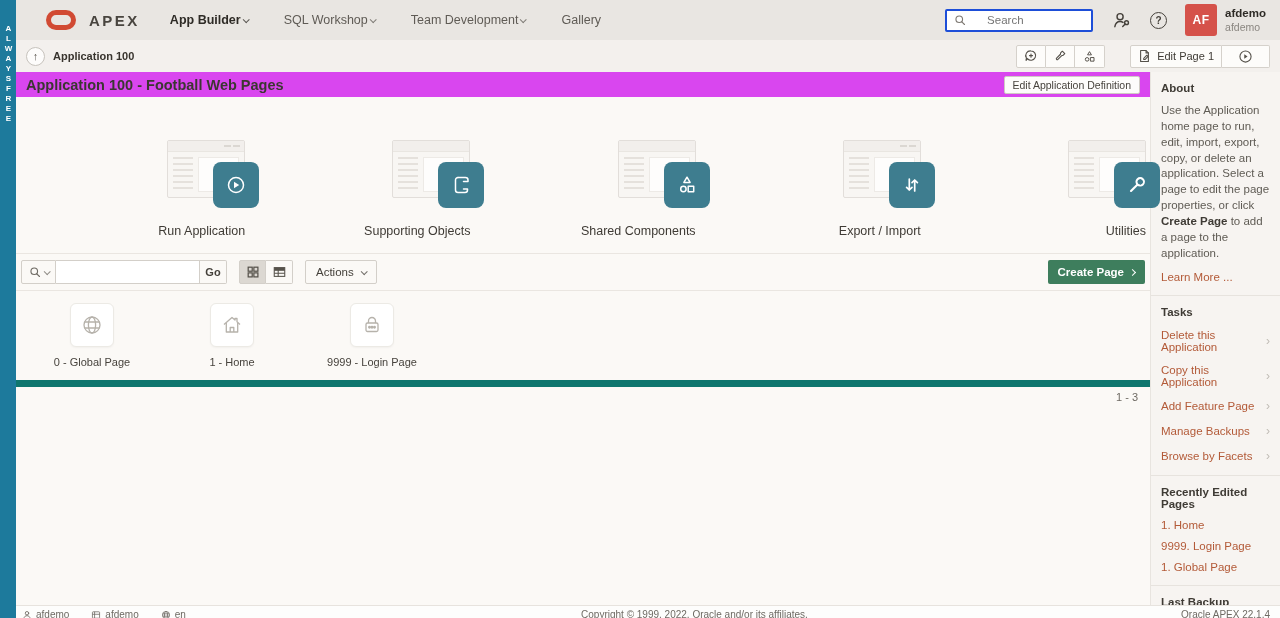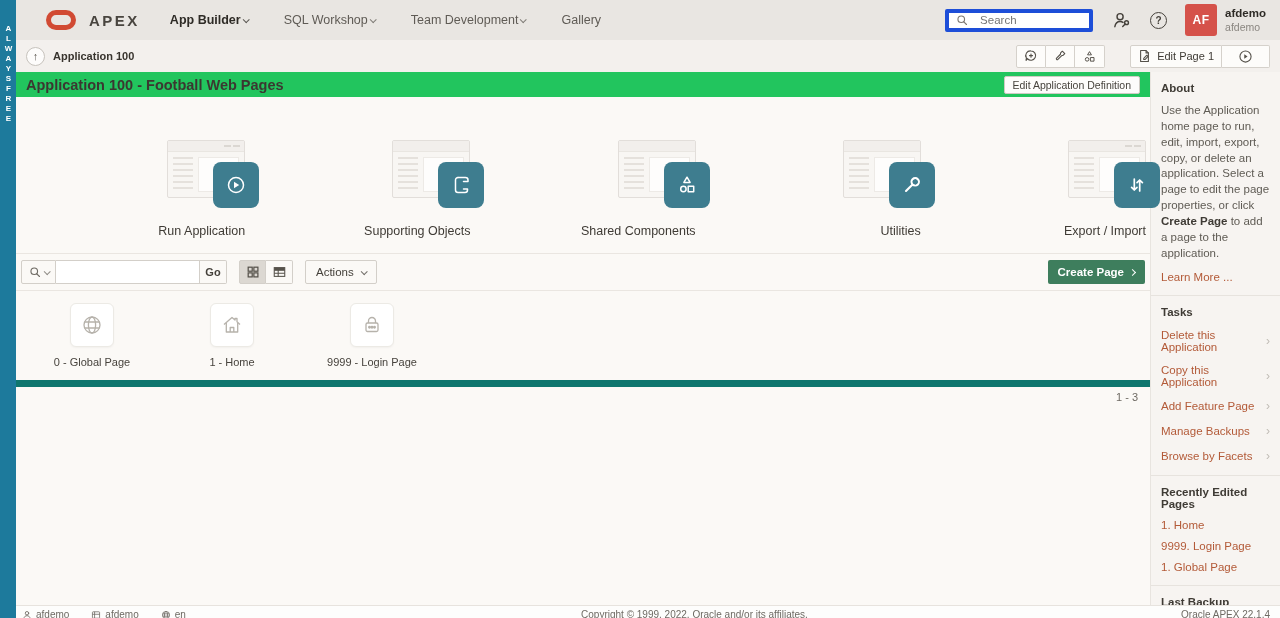--- a/index.html
+++ b/index.html
@@ -18,22 +18,22 @@
   .header { height:40px; background:#e9e6e2; display:flex; align-items:center; padding:0 14px 0 30px; flex:none; }
   .logo { display:flex; align-items:center; margin-right:30px; }
   .o-ring { width:30px; height:20px; border:5px solid #d14a33; border-radius:11px; }
   .apex-text { font-size:15px; font-weight:bold; letter-spacing:2.5px; color:#49453f; margin-left:13px; }
   .topnav { display:flex; align-items:center; gap:36px; font-size:12.5px; color:#5f5b55; }
   .topnav .nav-item { display:flex; align-items:center; gap:2px; cursor:pointer; }
   .topnav .nav-item.active { font-weight:bold; color:#2e2b26; }
   .chev { display:inline-block; width:5px; height:5px; border-right:1.4px solid currentColor;
           border-bottom:1.4px solid currentColor; transform:rotate(45deg) translateY(-1px); opacity:.75; }
   .hdr-right { margin-left:auto; display:flex; align-items:center; }
-  .hdr-search { width:148px; height:23px; background:#fff; border:4px solid #1d4ed8; border-radius:2px;
-                display:flex; align-items:center; padding:0 7px; gap:12px; color:#7d7872; }
+  .hdr-search { width:148px; height:23px; background:#fff; border:2px solid #1d4ed8; border-radius:2px;
+                display:flex; align-items:center; padding:0 7px; gap:21px; color:#7d7872; }
   .hdr-search input { border:none; outline:none; flex:1; min-width:0; font-size:11.5px; color:#47433d;
                       font-family:inherit; background:transparent; }
   .hdr-icon { color:#45413b; margin-left:19px; display:flex; align-items:center; }
   .help-circ { width:17px; height:17px; border:1.5px solid #45413b; border-radius:50%; font-size:10px;
                font-weight:bold; display:flex; align-items:center; justify-content:center; }
   .avatar { width:32px; height:32px; background:#d5524a; color:#fff; border-radius:3px; font-size:12px;
             font-weight:bold; letter-spacing:.5px; display:flex; align-items:center; justify-content:center; margin-left:18px; }
   .user-stack { margin-left:8px; line-height:1.25; }
   .user-stack .uname { font-size:11.5px; font-weight:bold; color:#2e2b26; }
   .user-stack .wname { font-size:10.5px; color:#8a8680; }
@@ -50,21 +50,21 @@
   .btn-group .tbtn + .tbtn { border-left:none; }
   .btn-group .tbtn:first-child { border-radius:2px 0 0 2px; }
   .btn-group .tbtn:last-child { border-radius:0 2px 2px 0; }
   .tbtn .lbl { margin-left:6px; color:#3f3b35; }
   .tbtn.run { min-width:48px; }
 
   
   .content-row { flex:1; display:flex; min-height:0; }
   .main { width:1134px; display:flex; flex-direction:column; background:#fbf9f6; }
 
-  .title-bar { height:25px; background:#22c55e; display:flex; align-items:center; padding:0 10px; flex:none; }
+  .title-bar { height:25px; background:#d946ef; display:flex; align-items:center; padding:0 10px; flex:none; }
   .page-title { font-size:14.5px; font-weight:bold; color:#3b3731; }
   .edit-def-btn { margin-left:auto; height:18px; background:#fdfcfb; border:1px solid #cfcbc4; border-radius:2px;
                   font-size:10.5px; color:#47433d; padding:0 8px; display:flex; align-items:center; cursor:pointer; }
 
   
   .nav-cards { height:156px; display:flex; padding:0 4px; flex:none; }
   .nav-card { flex:1; display:flex; flex-direction:column; align-items:flex-end; padding-top:43px; cursor:pointer; }
   .mock-wrap { position:relative; width:78px; height:58px; }
   .mw { width:78px; height:58px; background:#f8f6f3; border:1px solid #e2deda; border-radius:2px; position:relative; }
   .mw-head { height:11px; border-bottom:1px solid #e9e6e1; background:#f2efec; position:relative; }
@@ -295,55 +295,55 @@
                     <circle cx="8.4" cy="16" r="2.7"></circle>
                     <rect x="13.2" y="13.3" width="5.5" height="5.5"></rect>
                   </svg>
               </div>
             </div>
             <div class="nav-card-label">Shared Components</div>
           </div>
           <div class="nav-card">
             <div class="mock-wrap">
               <div class="mw">
+                  <div class="mw-head">
+                    <i class="d1"></i>
+                    <i class="d2"></i>
+                  </div>
+                  <div class="mw-list"></div>
+                  <div class="mw-pane"></div>
+                </div>
+              <div class="badge">
+                <svg width="24" height="24" viewBox="0 0 24 24" fill="none" stroke="#fff" stroke-width="1.7" stroke-linecap="round" stroke-linejoin="round">
+                    <path d="M9.3 6v11M9.3 17l-2.7-2.7M9.3 17l2.7-2.7"></path>
+                    <path d="M14.7 18V7M14.7 7L12 9.7M14.7 7l2.7 2.7"></path>
+                  </svg>
+              </div>
+            </div>
+            <div class="nav-card-label">Export / Import</div>
+          </div>
+          <div class="nav-card">
+            <div class="mock-wrap">
+              <div class="mw">
                   <div class="mw-head"></div>
                   <div class="mw-list"></div>
                   <div class="mw-pane"></div>
                 </div>
               <div class="badge">
                 <svg width="24" height="24" viewBox="0 0 24 24">
                     <g fill="none" stroke="#fff" stroke-width="2.1" stroke-linecap="round">
                       <circle cx="15.2" cy="8.8" r="3.7"></circle>
                       <path d="M6 18l6.3-6.3"></path>
                     </g>
                     <rect x="13.3" y="6.9" width="4.2" height="3.8" fill="#3e7d8f" transform="rotate(45 15.4 8.8)"></rect>
                   </svg>
               </div>
             </div>
             <div class="nav-card-label">Utilities</div>
           </div>
-          <div class="nav-card">
-            <div class="mock-wrap">
-              <div class="mw">
-                  <div class="mw-head">
-                    <i class="d1"></i>
-                    <i class="d2"></i>
-                  </div>
-                  <div class="mw-list"></div>
-                  <div class="mw-pane"></div>
-                </div>
-              <div class="badge">
-                <svg width="24" height="24" viewBox="0 0 24 24" fill="none" stroke="#fff" stroke-width="1.7" stroke-linecap="round" stroke-linejoin="round">
-                    <path d="M9.3 6v11M9.3 17l-2.7-2.7M9.3 17l2.7-2.7"></path>
-                    <path d="M14.7 18V7M14.7 7L12 9.7M14.7 7l2.7 2.7"></path>
-                  </svg>
-              </div>
-            </div>
-            <div class="nav-card-label">Export / Import</div>
-          </div>
         </div>
 
         <div class="toolbar-row">
           <div class="search-group">
             <div class="scope-btn">
               <svg width="12" height="12" viewBox="0 0 16 16" fill="none" stroke="currentColor" stroke-width="1.5" stroke-linecap="round">
                   <circle cx="7" cy="7" r="4.4"></circle>
                   <path d="M10.4 10.4L14 14"></path>
                 </svg>
               <span class="chev"></span>

